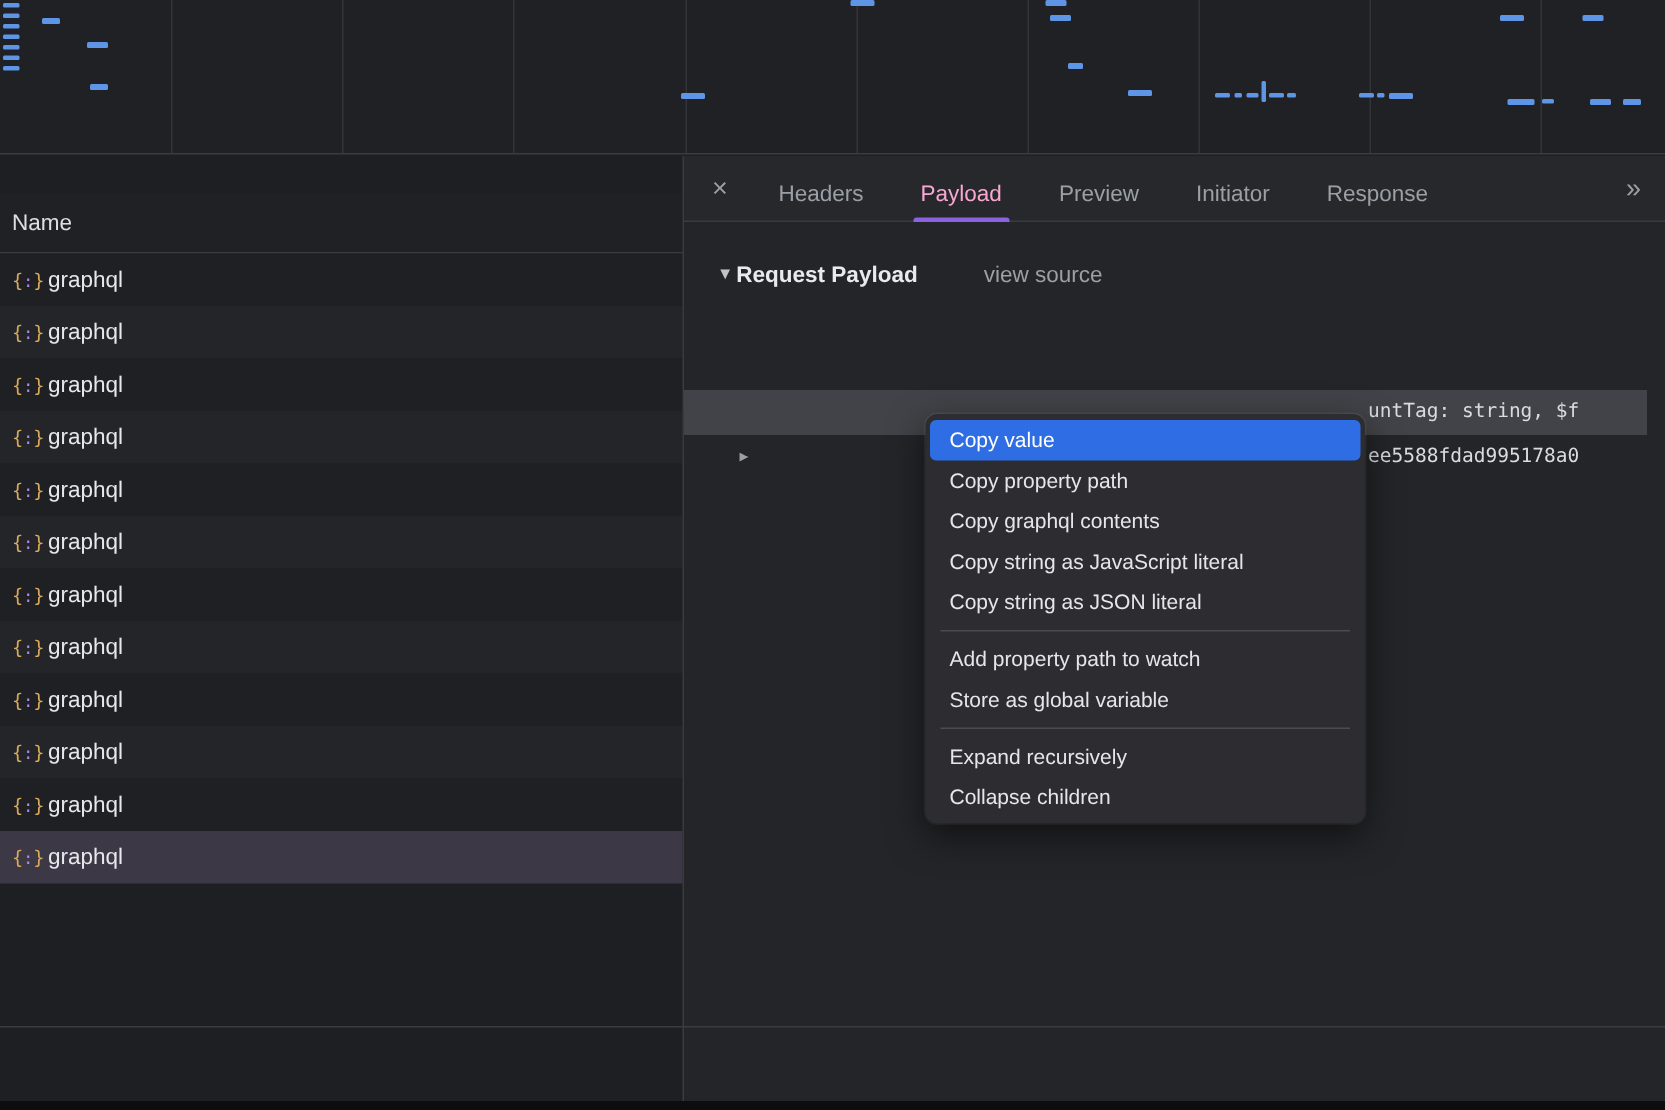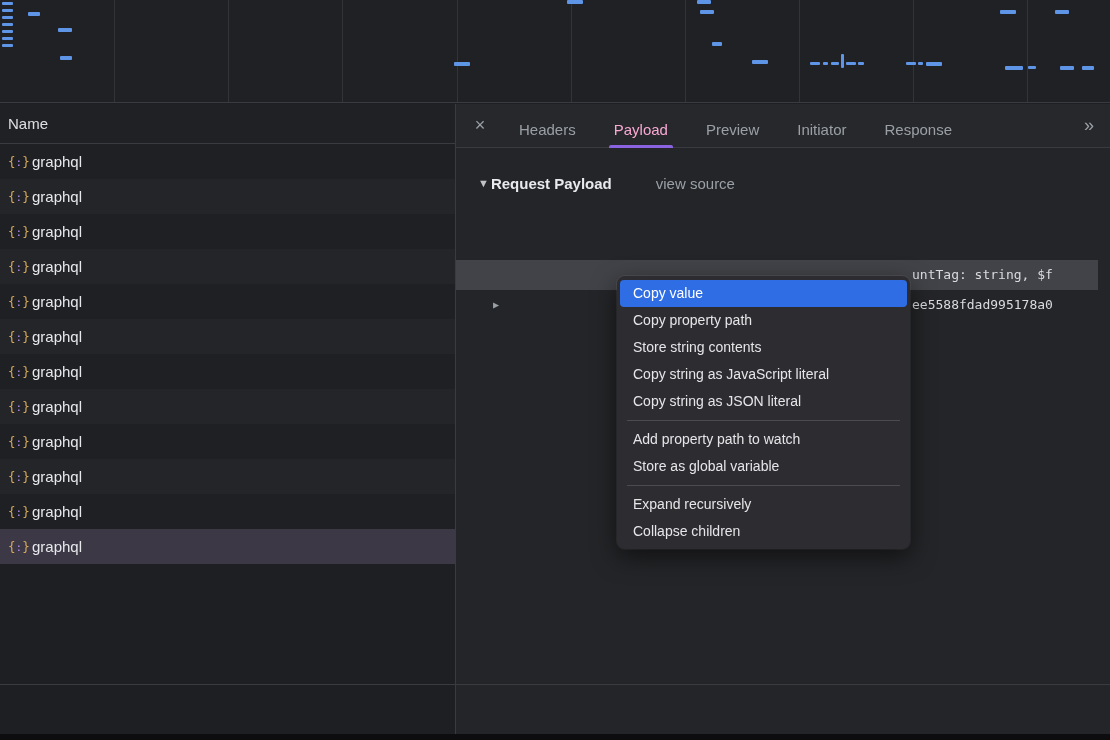--- a/index.html
+++ b/index.html
@@ -12,21 +12,21 @@
 
   
   .timeline { position:absolute; top:0; left:0; width:1110px; height:103px;
     background:#202124; border-bottom:1px solid #3a3b40; overflow:hidden; }
   .gridline { position:absolute; top:0; width:1px; height:103px; background:#333438; }
   .tbar { position:absolute; background:#5f95e6; border-radius:1px; }
 
   
   .left-panel { position:absolute; top:104px; left:0; width:455px; height:630px; background:#1e1f22; }
   .name-header { height:40px; border-bottom:1px solid #3a3b40; display:flex; align-items:center;
-    padding-left:8px; color:#dde0e3; font-size:15px; background:#202124; }
+    padding-left:8px; color:#dde0e3; font-size:15px; background:#202124;margin-top:25px; }
   .req-row { height:35px; display:flex; align-items:center; padding-left:8px;
     font-size:15px; color:#e6e8eb; white-space:nowrap; }
   .req-row.even { background:#242529; }
   .req-row.odd  { background:#1f2023; }
   .req-row.selected { background:#3d3846; }
   .req-icon { width:24px; font-family:"DejaVu Sans Mono", monospace; font-size:12.5px;
     color:#d9aa5e; letter-spacing:0; }
   .req-icon .mid { color:#b088ef; font-size:11px; }
 
   
@@ -219,21 +219,21 @@
       </div>
     </div>
   </div>
 
   <div class="footer-line"></div>
   <div class="bottom-strip"></div>
 
   <div class="context-menu">
       <div class="menu-item highlighted">Copy value</div>
       <div class="menu-item">Copy property path</div>
-      <div class="menu-item">Store string contents</div>
+      <div class="menu-item">Copy graphql contents</div>
       <div class="menu-item">Copy string as JavaScript literal</div>
       <div class="menu-item">Copy string as JSON literal</div>
       <div class="menu-sep"></div>
       <div class="menu-item">Add property path to watch</div>
       <div class="menu-item">Store as global variable</div>
       <div class="menu-sep"></div>
       <div class="menu-item">Expand recursively</div>
       <div class="menu-item">Collapse children</div>
     </div>
 

